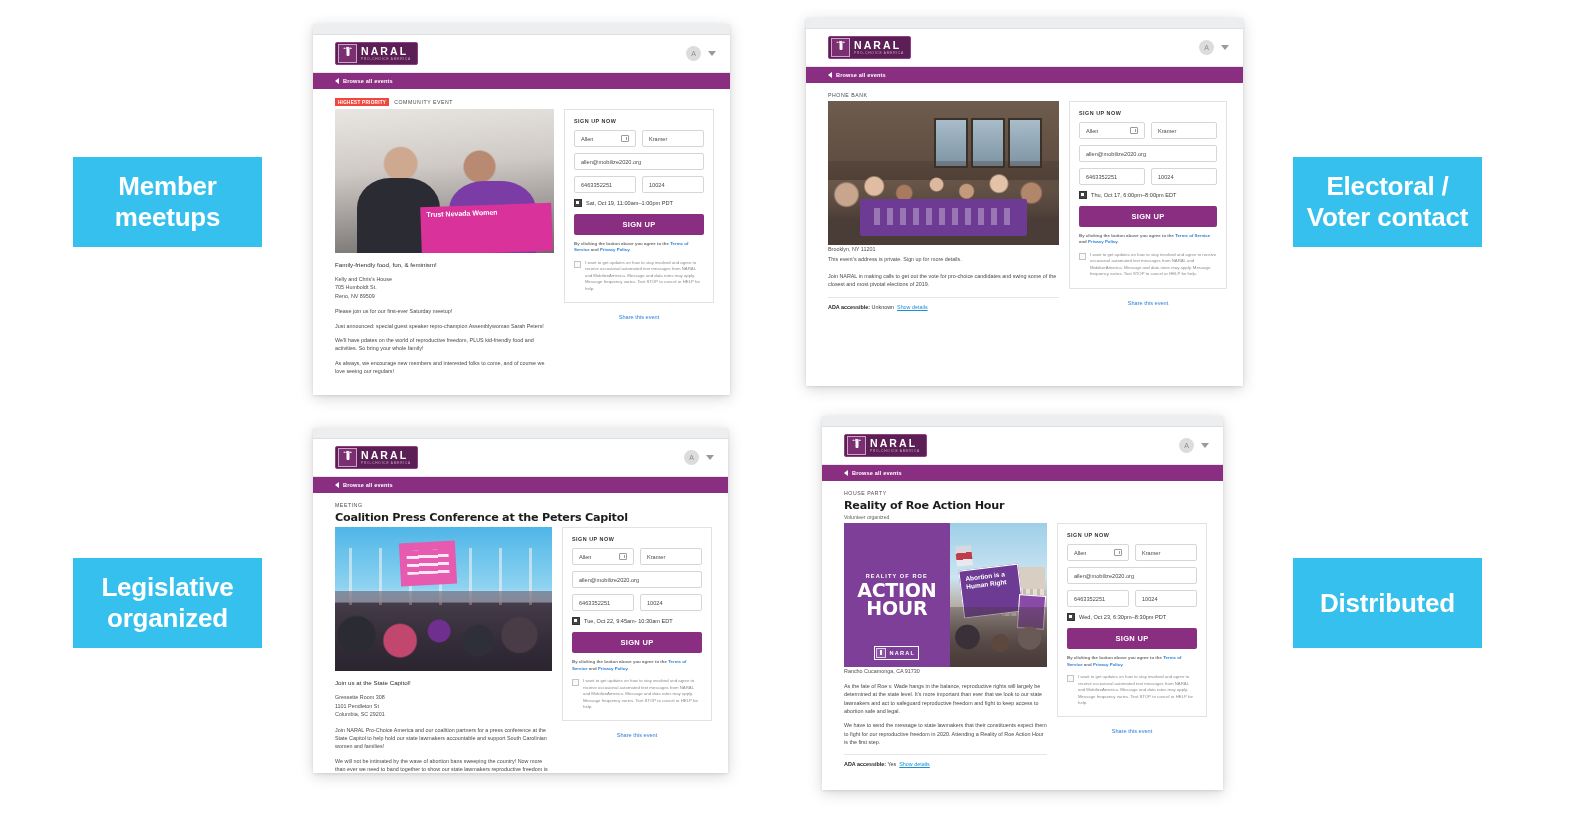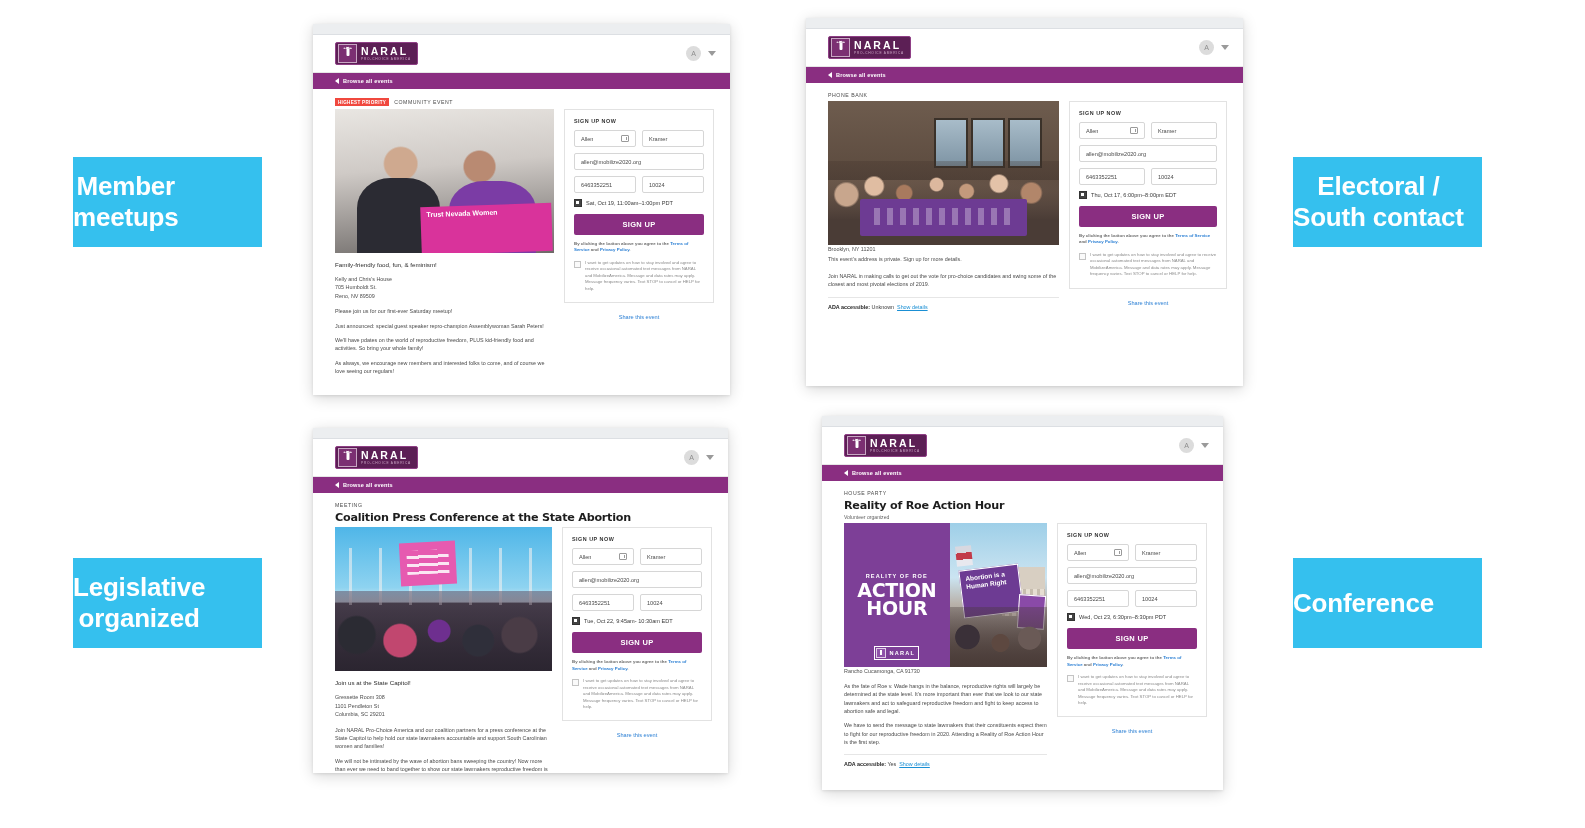--- a/index.html
+++ b/index.html
@@ -20,21 +20,21 @@
   .cat-label {
     position: absolute;
     background: #35c0ee;
     color: #ffffff;
     font-family: "Liberation Sans", sans-serif;
     font-weight: bold;
     font-size: 26px;
     line-height: 1.18;
     display: flex;
     align-items: center;
-    justify-content: flex-start;
+    justify-content: center;
     text-align: center;
     letter-spacing: -0.2px;
   }
   #cat-member   { left: 73px;   top: 157px; width: 189px; height: 90px; }
   #cat-electoral{ left: 1293px; top: 157px; width: 189px; height: 90px; }
   #cat-legislative { left: 73px;  top: 558px; width: 189px; height: 90px; }
   #cat-distributed { left: 1293px; top: 558px; width: 189px; height: 90px; }
 
   
   .browser {
@@ -523,28 +523,28 @@
 </style>
 </head>
 <body>
 
 <div class="cat-label" id="cat-member">
     <span style="white-space:pre-line">Member
 meetups</span>
   </div>
 <div class="cat-label" id="cat-electoral">
     <span style="white-space:pre-line">Electoral /
-South contact</span>
+Voter contact</span>
   </div>
 <div class="cat-label" id="cat-legislative">
     <span style="white-space:pre-line">Legislative
 organized</span>
   </div>
 <div class="cat-label" id="cat-distributed">
-    <span style="white-space:pre-line">Conference</span>
+    <span style="white-space:pre-line">Distributed</span>
   </div>
 
 <div class="browser" id="card-tl">
   <div class="chrome-bar"></div>
 
   <div class="topnav">
     <div class="logo">
       <div class="logo-mark"></div>
       <div class="logo-text">
         <div class="logo-name">NARAL</div>
@@ -743,21 +743,21 @@
 
   <div class="backbar">
     <span class="arrow"></span>
     <span>Browse all events</span>
   </div>
 
   <div class="page">
     <div class="eyebrow-row">
       <span class="eyebrow">MEETING</span>
     </div>
-    <div class="evt-title">Coalition Press Conference at the State Abortion</div>
+    <div class="evt-title">Coalition Press Conference at the Peters Capitol</div>
 
     <div class="content-cols">
       <div class="col-left">
         <div class="hero heroC">
           <div class="poles"></div>
           <div class="sign"></div>
           <div class="crowd2"></div>
         </div>
 
         <div class="lede">Join us at the State Capitol!</div>

